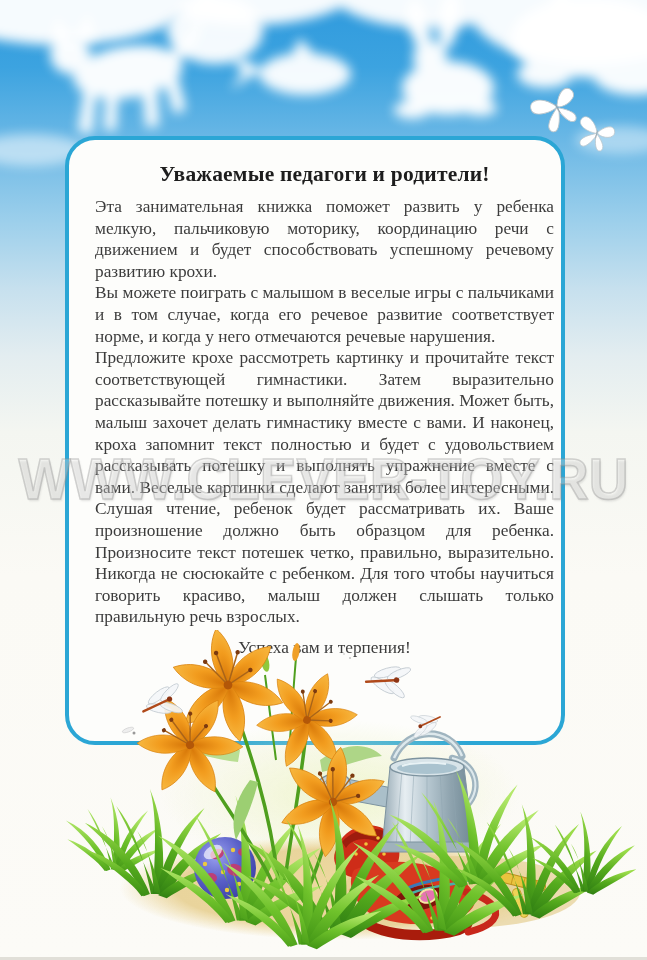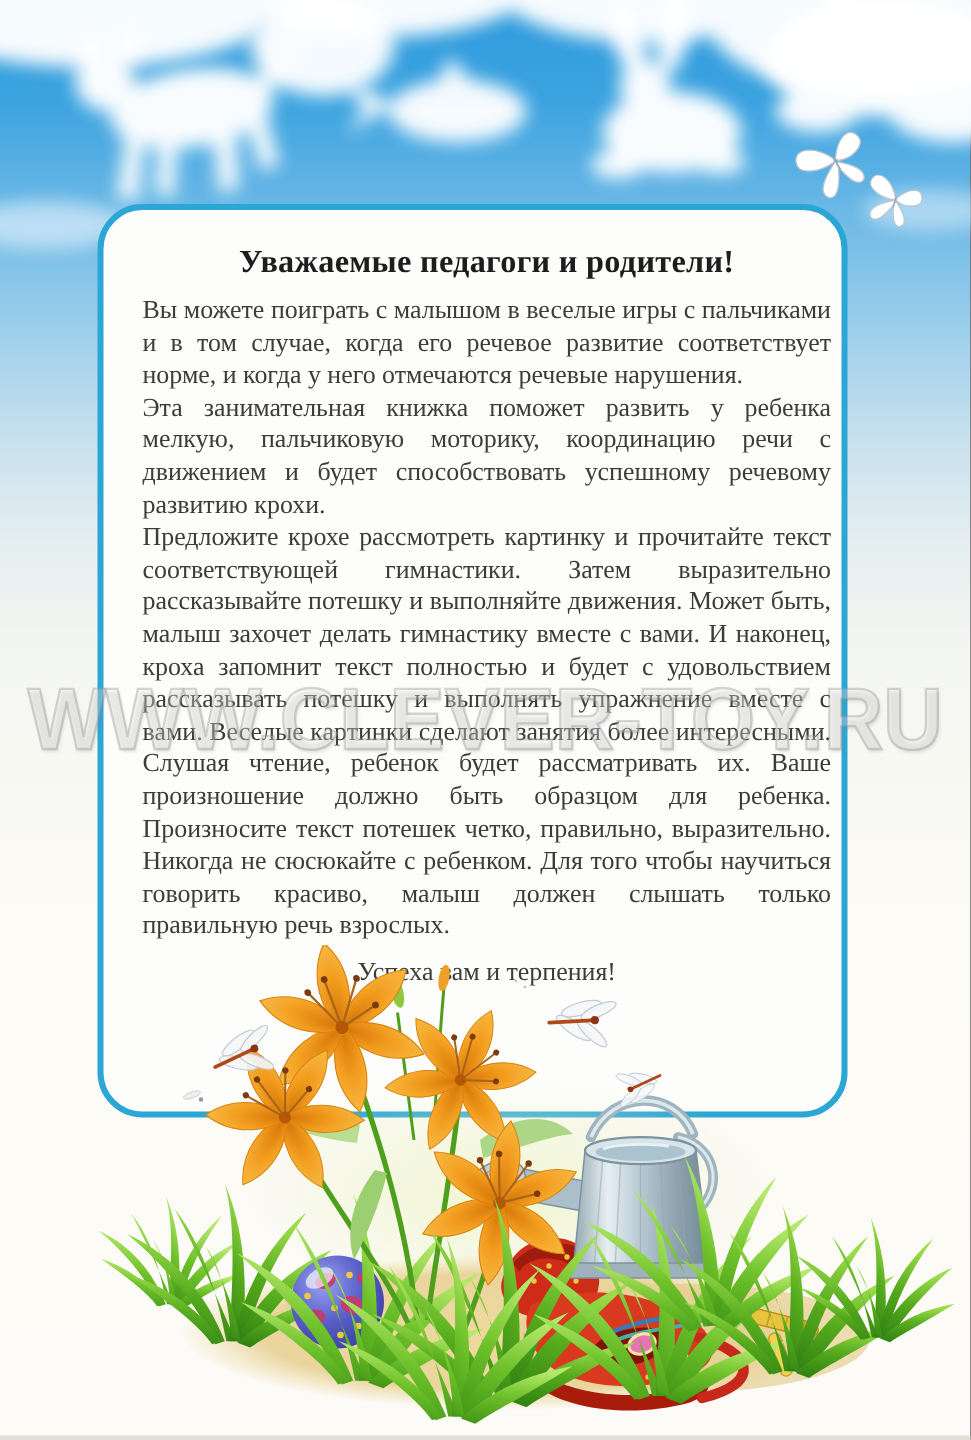--- a/index.html
+++ b/index.html
@@ -106,22 +106,22 @@
         <path d="M0,2 C-10,8 -20,16 -14,22 C-8,26 -2,14 1,4 Z"></path>
         <path d="M1,0 C8,-12 18,-16 21,-7 C23,1 10,5 2,2 Z"></path>
         <path d="M2,3 C10,9 17,16 12,21 C6,24 2,13 0,4 Z"></path>
         <line x1="0" y1="-2" x2="1" y2="8" stroke="#9aa4aa"></line>
       </g>
     </g>
   </svg>
 
   <div class="panel">
     <h1>Уважаемые педагоги и родители!</h1>
+    <p>Эта занимательная книжка поможет развить у ребенка мелкую, пальчиковую моторику, координацию речи с движением и будет способствовать успешному речевому развитию крохи.</p>
     <p>Вы можете поиграть с малышом в веселые игры с пальчиками и в том случае, когда его речевое развитие соответствует норме, и когда у него отмечаются речевые нарушения.</p>
-    <p>Эта занимательная книжка поможет развить у ребенка мелкую, пальчиковую моторику, координацию речи с движением и будет способствовать успешному речевому развитию крохи.</p>
     <p>Предложите крохе рассмотреть картинку и прочитайте текст соответствующей гимнастики. Затем выразительно рассказывайте потешку и выполняйте движения. Может быть, малыш захочет делать гимнастику вместе с вами. И наконец, кроха запомнит текст полностью и будет с удовольствием рассказывать потешку и выполнять упражнение вместе с вами. Веселые картинки сделают занятия более интересными. Слушая чтение, ребенок будет рассматривать их. Ваше произношение должно быть образцом для ребенка. Произносите текст потешек четко, правильно, выразительно. Никогда не сюсюкайте с ребенком. Для того чтобы научиться говорить красиво, малыш должен слышать только правильную речь взрослых.</p>
     <p class="closing">Успеха вам и терпения!</p>
   </div>
 
   <div class="watermark">WWW.CLEVER-TOY.RU</div>
 
   <svg class="illustration" width="647" height="330" viewBox="0 0 647 330">
     <defs>
       <linearGradient id="gBlade" x1="0" y1="1" x2="0.2" y2="0">
         <stop offset="0" stop-color="#2e7d12"></stop>

